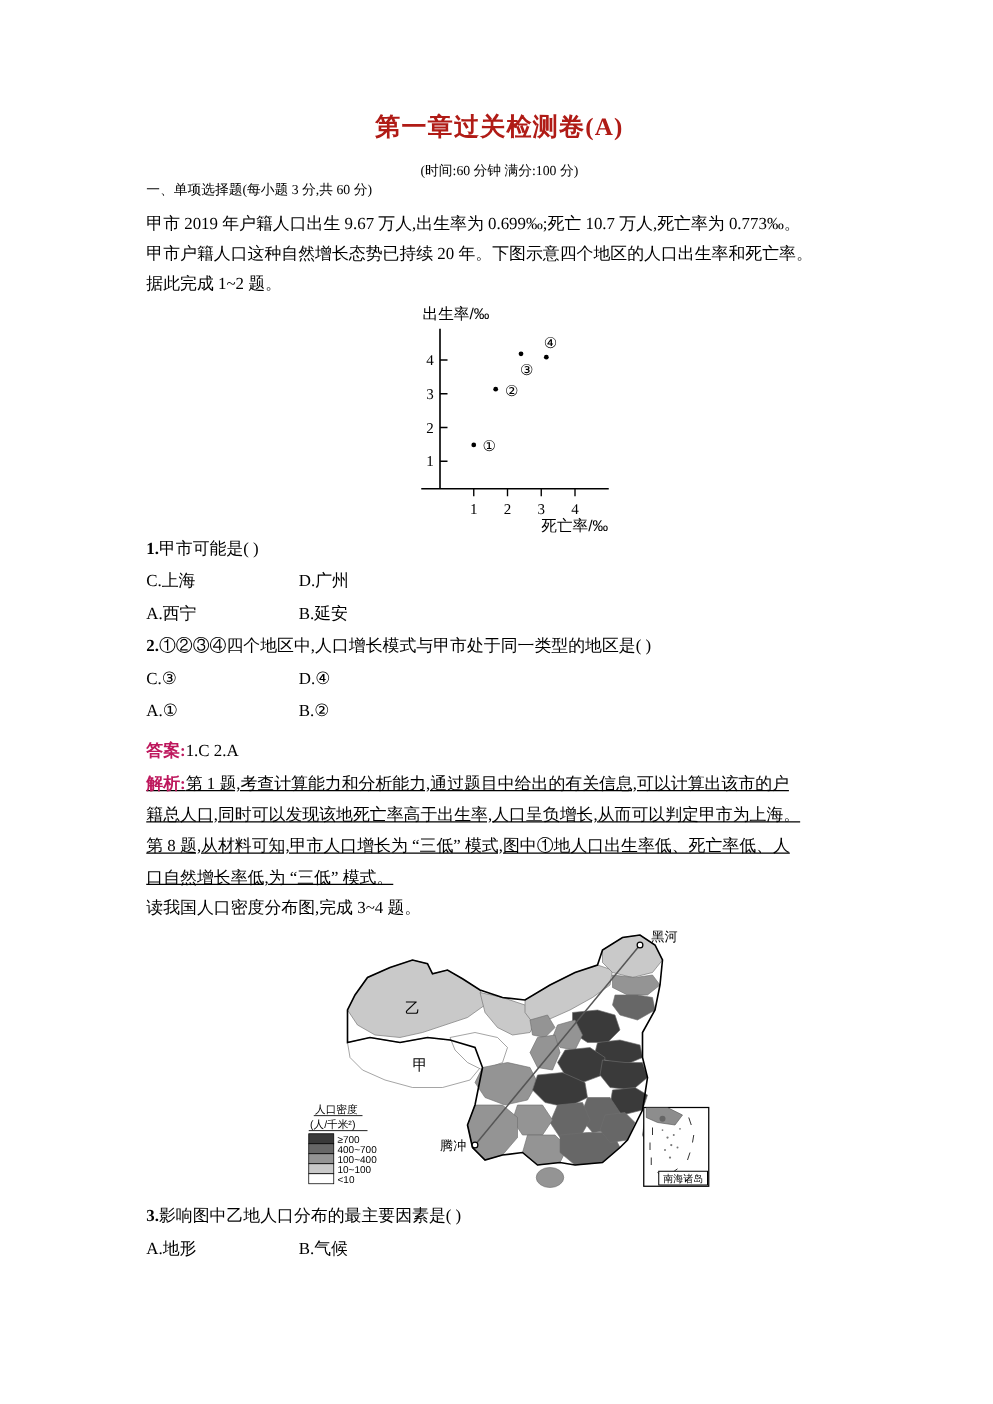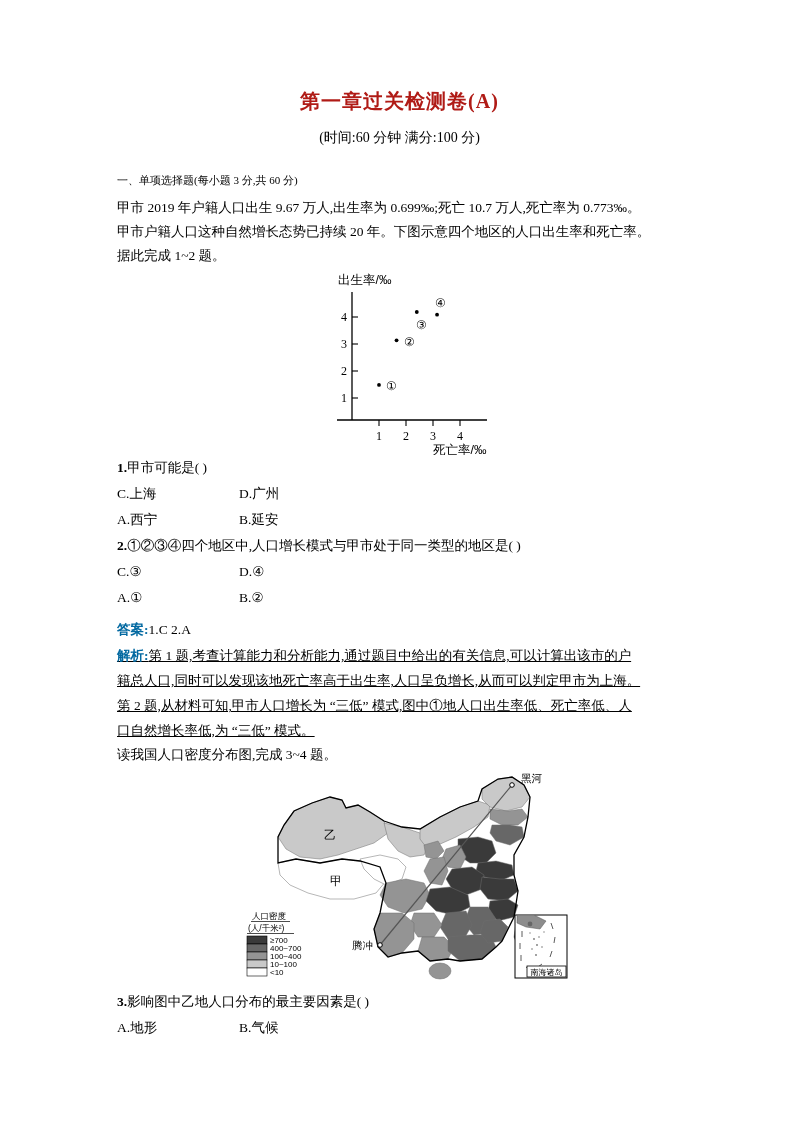--- a/index.html
+++ b/index.html
@@ -34,22 +34,22 @@
     text-align: center;
     color: #b01b16;
     font-weight: bold;
     font-size: 20px;
     letter-spacing: 1px;
     margin: 0 0 14px 0;
     font-family: "Liberation Serif", "DejaVu Serif", serif;
   }
   .doc-subtitle {
     text-align: center;
-    font-size: 14px;
-    margin: 0 0 26px 0;
+    font-size: 11px;
+    margin: 0 0 0 0;
   }
   .section-head {
     font-size: 11px;
     margin: 0 0 8px 0;
   }
 
   
   .para {
     font-size: 13.5px;
     line-height: 24px;
@@ -68,21 +68,21 @@
   .opts {
     font-size: 13.5px;
     line-height: 26px;
     margin: 0;
     display: flex;
   }
   .opts .o1 { width: 122px; flex: 0 0 122px; }
   .opts .o2 { flex: 1 1 auto; }
 
   .ans-label {
-    color: #0369a1;
+    color: #be185d;
     font-weight: bold;
   }
   .ans-line {
     font-size: 13.5px;
     line-height: 26px;
     margin: 0;
   }
   .exp-block {
     font-size: 13.5px;
     line-height: 25px;
@@ -219,21 +219,21 @@
     <div class="spacer-6"></div>
 
     <p class="ans-line">
       <span class="ans-label">答案:</span><span>1.C   2.A</span>
     </p>
 
     <p class="exp-block">
       <span class="ans-label">解析:</span><span>第 1 题,考查计算能力和分析能力,通过题目中给出的有关信息,可以计算出该市的户</span>
     </p>
     <p class="exp-block">籍总人口,同时可以发现该地死亡率高于出生率,人口呈负增长,从而可以判定甲市为上海。</p>
-    <p class="exp-block">第 2 题,从材料可知,甲市人口增长为 “三低” 模式,图中①地人口出生率低、死亡率低、人</p>
+    <p class="exp-block">第 8 题,从材料可知,甲市人口增长为 “三低” 模式,图中①地人口出生率低、死亡率低、人</p>
     <p class="exp-block">口自然增长率低,为 “三低” 模式。</p>
 
     <p class="para">读我国人口密度分布图,完成 3~4 题。</p>
 
     <div class="map-wrap">
       <div class="map">
         <svg width="335" height="222" viewBox="0 0 335 222">
           <defs>
             <clipPath id="insetClip">
                 <rect x="281" y="148" width="52" height="63"></rect>

